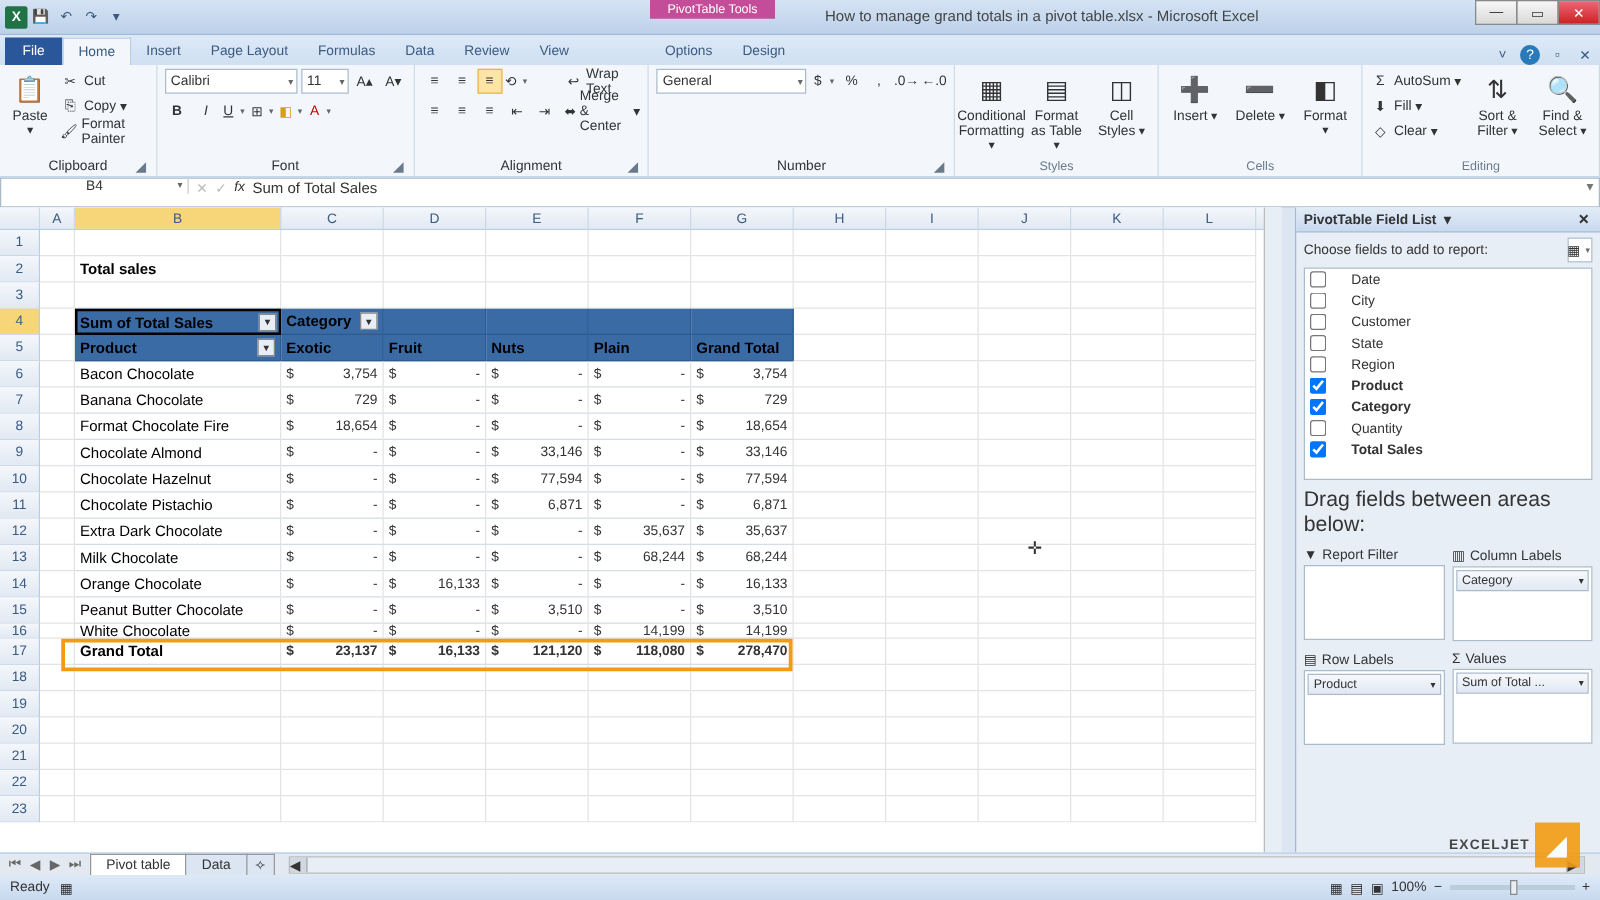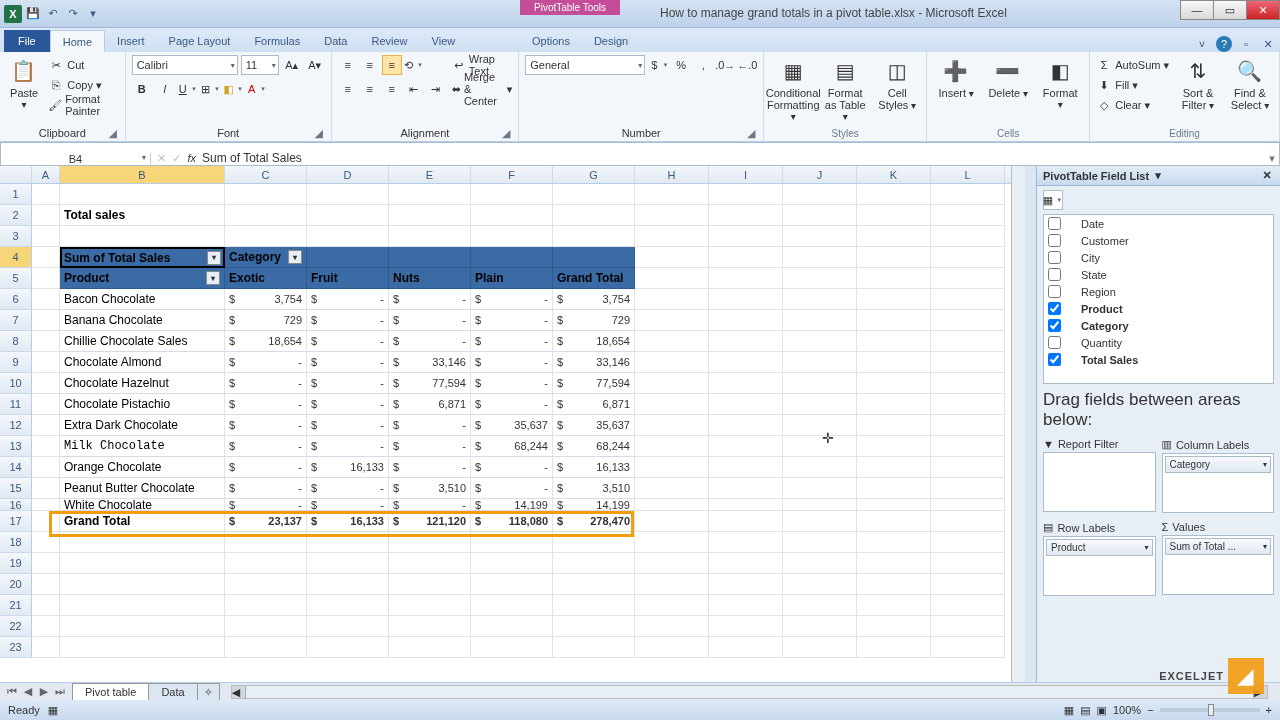--- a/index.html
+++ b/index.html
@@ -30,21 +30,21 @@
 .bigbtn .bico{width:28px;height:28px;display:flex;align-items:center;justify-content:center;font-size:20px}
 .bigbtn .blab{font-size:10px;text-align:center;line-height:1.1}
 .smrow{display:flex;align-items:center;gap:3px;height:20px;font-size:11px}
 .smrow .sico{width:16px;height:16px;display:flex;align-items:center;justify-content:center}
 .combo{border:1px solid #abc;background:#fff;height:20px;display:flex;align-items:center;padding:0 14px 0 4px;position:relative}
 .combo::after{content:"▾";position:absolute;right:2px;font-size:8px;color:#666}
 .icobtn{width:20px;height:20px;display:flex;align-items:center;justify-content:center;border:1px solid transparent}
 .icobtn.split{padding-right:10px;position:relative}
 .icobtn.split::after{content:"▾";position:absolute;right:1px;font-size:7px;color:#666}
 .icobtn.hl{background:#fce5a6;border-color:#e8b44a}
-.namebox{height:24px;background:#fff;border:1px solid #abc;display:flex;align-items:flex-end}
+.namebox{height:24px;background:#fff;border:1px solid #abc;display:flex;align-items:flex-start}
 .namebox .nb{width:150px;padding:0 6px;border-right:1px solid #ccc;display:flex;justify-content:center;position:relative}
 .namebox .nb::after{content:"▾";position:absolute;right:4px;font-size:8px;color:#666}
 .namebox .fxwrap{display:flex;align-items:center;gap:6px;padding:0 6px;flex:1}
 .gridwrap{position:absolute;top:166px;left:0;width:1025px;bottom:38px;background:#fff;display:flex;flex-direction:column}
 .colhdr{display:flex;height:18px;background:linear-gradient(#f4f7fb,#e1e9f3);border-bottom:1px solid #b7cde6}
 .colhdr .corner{width:32px;border-right:1px solid #cdd9e8}
 .colhdr .ch{border-right:1px solid #cdd9e8;text-align:center;font-size:11px;color:#3b5a82;display:flex;align-items:center;justify-content:center}
 .colhdr .ch.sel{background:#f7d67a}
 .rows{display:flex;flex-direction:column;overflow:hidden}
 .row{display:flex;height:21px}
@@ -438,21 +438,21 @@
         </div>
         <div class="cell " style="width: 74px;"></div>
         <div class="cell " style="width: 74px;"></div>
         <div class="cell " style="width: 74px;"></div>
         <div class="cell " style="width: 74px;"></div>
         <div class="cell " style="width: 74px;"></div>
       </div>
       <div class="row">
         <div class="rh">8</div>
         <div class="cell " style="width: 28px;"></div>
-        <div class="cell pvtd" style="width: 165px;">Chillie Chocolate Sales</div>
+        <div class="cell pvtd" style="width: 165px;">Format Chocolate Fire</div>
         <div class="cell pvtd money" style="width:82px;">
           <span>$</span>
           <span>18,654</span>
         </div>
         <div class="cell pvtd money" style="width:82px;">
           <span>$</span>
           <span>-</span>
         </div>
         <div class="cell pvtd money" style="width:82px;">
           <span>$</span>
@@ -588,21 +588,21 @@
         </div>
         <div class="cell " style="width: 74px;"></div>
         <div class="cell " style="width: 74px;"></div>
         <div class="cell " style="width: 74px;"></div>
         <div class="cell " style="width: 74px;"></div>
         <div class="cell " style="width: 74px;"></div>
       </div>
       <div class="row">
         <div class="rh">13</div>
         <div class="cell " style="width: 28px;"></div>
-        <div class="cell pvtd" style="width: 165px; font-family: Liberation Mono, monospace;">Milk Chocolate</div>
+        <div class="cell pvtd" style="width: 165px;">Milk Chocolate</div>
         <div class="cell pvtd money" style="width:82px;">
           <span>$</span>
           <span>-</span>
         </div>
         <div class="cell pvtd money" style="width:82px;">
           <span>$</span>
           <span>-</span>
         </div>
         <div class="cell pvtd money" style="width:82px;">
           <span>$</span>
@@ -837,34 +837,35 @@
   <div class="vscroll"></div>
 </div>
 
 <div class="pane">
   <div class="phdr">
       <span>PivotTable Field List</span>
       <span>▾</span>
       <span class="x">✕</span>
     </div>
   <div style="display:flex;align-items:center">
+      <div class="sub" style="flex:1">Choose fields to add to report:</div>
       <div class="icobtn split" style="margin:4px 6px;border:1px solid #abc;background:#fff">▦</div>
     </div>
   <div class="flds" id="flds">
       <div class="fld">
         <input type="checkbox" style="">
         <span>Date</span>
       </div>
       <div class="fld">
         <input type="checkbox" style="">
-        <span>Customer</span>
+        <span>City</span>
       </div>
       <div class="fld">
         <input type="checkbox" style="">
-        <span>City</span>
+        <span>Customer</span>
       </div>
       <div class="fld">
         <input type="checkbox" style="">
         <span>State</span>
       </div>
       <div class="fld">
         <input type="checkbox" style="">
         <span>Region</span>
       </div>
       <div class="fld b">

